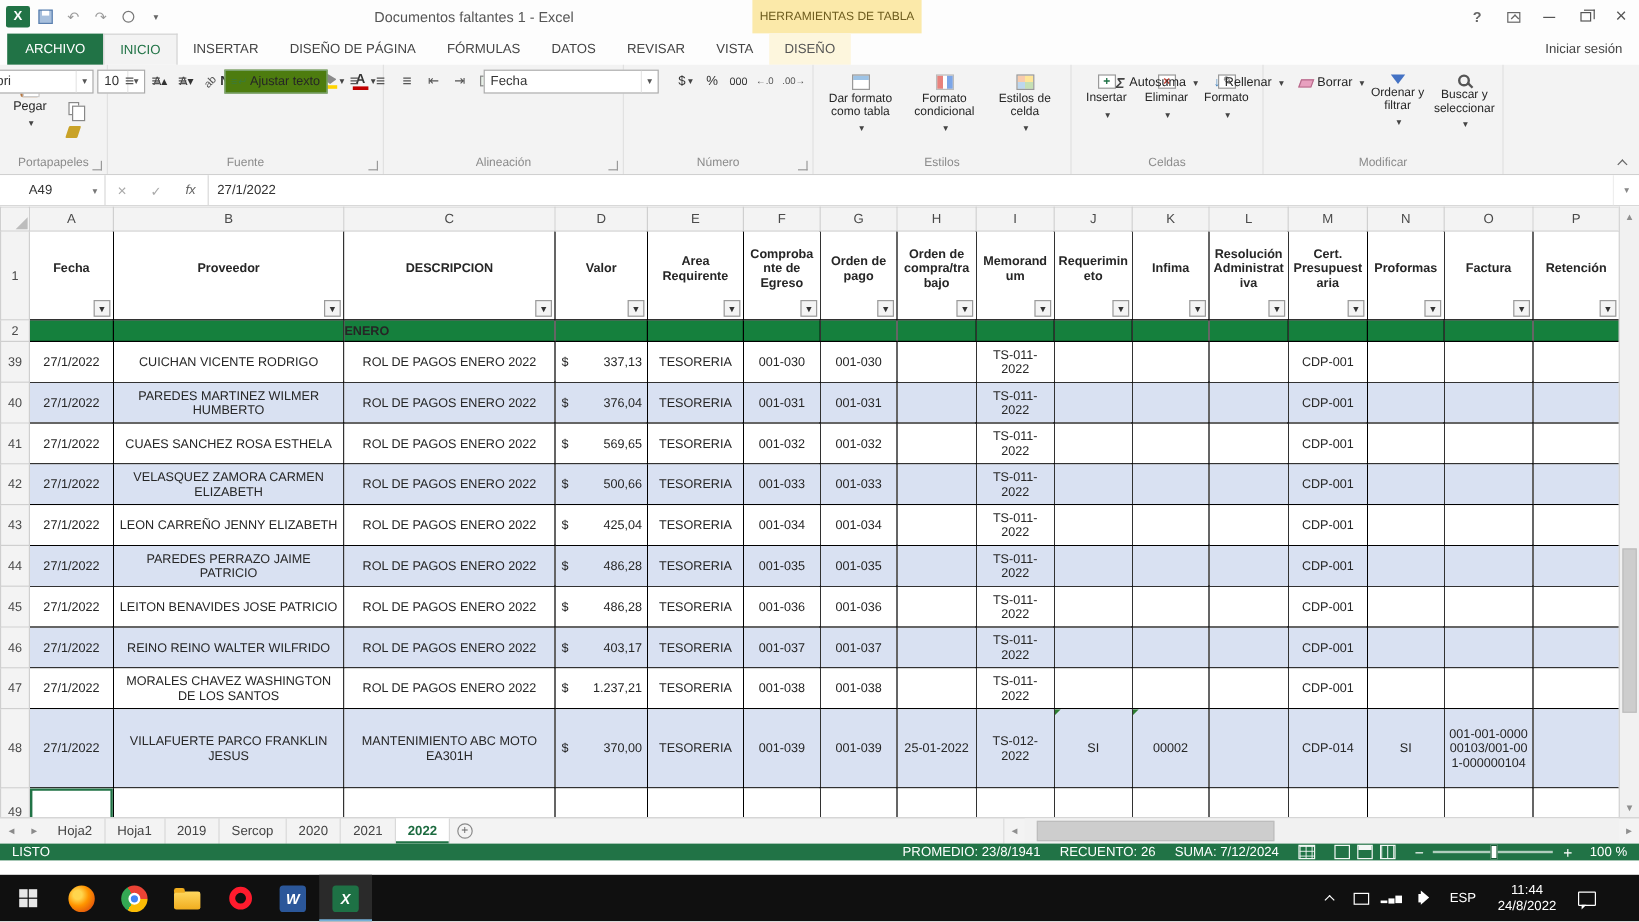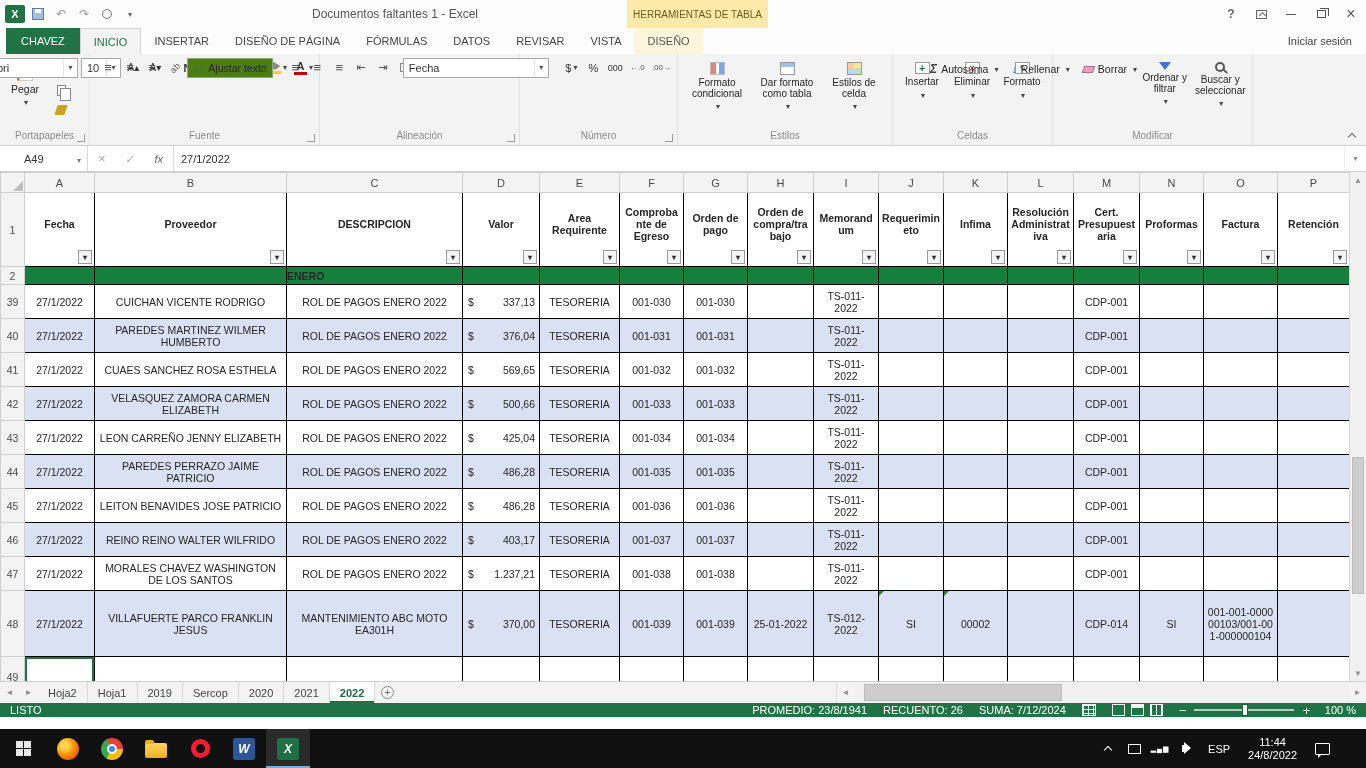--- a/index.html
+++ b/index.html
@@ -240,21 +240,21 @@
         </span>
       <span class="wbtn">
           <i class="ic-restore"></i>
         </span>
       <span class="wbtn ic-close"></span>
     </div>
   </div>
 
   <div class="tabsrow">
     <div id="ribbon-tabs">
-        <div class="rtab file">CHAVEZ</div>
+        <div class="rtab file">ARCHIVO</div>
         <div class="rtab active">INICIO</div>
         <div class="rtab">INSERTAR</div>
         <div class="rtab">DISEÑO DE PÁGINA</div>
         <div class="rtab">FÓRMULAS</div>
         <div class="rtab">DATOS</div>
         <div class="rtab">REVISAR</div>
         <div class="rtab">VISTA</div>
         <div class="rtab ctx">DISEÑO</div>
       </div>
     <div class="signin">Iniciar sesión</div>
@@ -361,26 +361,26 @@
           <span class="tbtn i-incdec1"></span>
           <span class="tbtn i-incdec2"></span>
         </div>
       </div>
       <div class="glabel"><span>Número</span><i class="launcher"></i></div>
     </div>
 
     <div class="rgroup" style="width:215px">
       <div class="gbody">
         <div class="stylebtn dd" style="width:70px">
+            <i class="i-ftable"></i>
+            <span class="blabel">Dar formato como tabla</span>
+          </div>
+        <div class="stylebtn dd" style="width:70px">
             <i class="i-cond"></i>
             <span class="blabel">Formato condicional</span>
-          </div>
-        <div class="stylebtn dd" style="width:70px">
-            <i class="i-ftable"></i>
-            <span class="blabel">Dar formato como tabla</span>
           </div>
         <div class="stylebtn dd" style="width:64px">
             <i class="i-cellst"></i>
             <span class="blabel">Estilos de celda</span>
           </div>
       </div>
       <div class="glabel">Estilos</div>
     </div>
 
     <div class="rgroup" style="width:160px">

